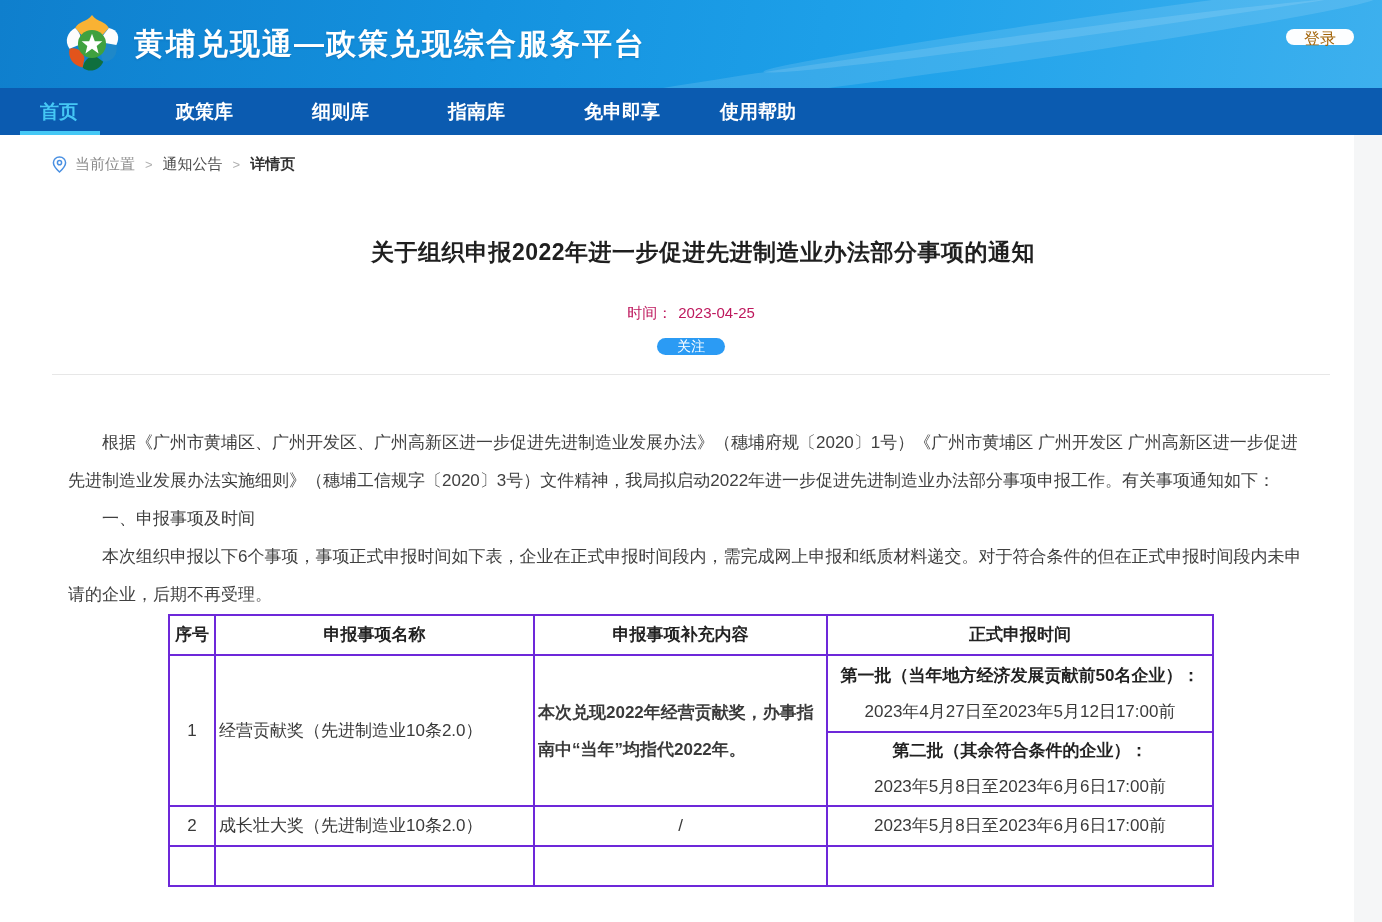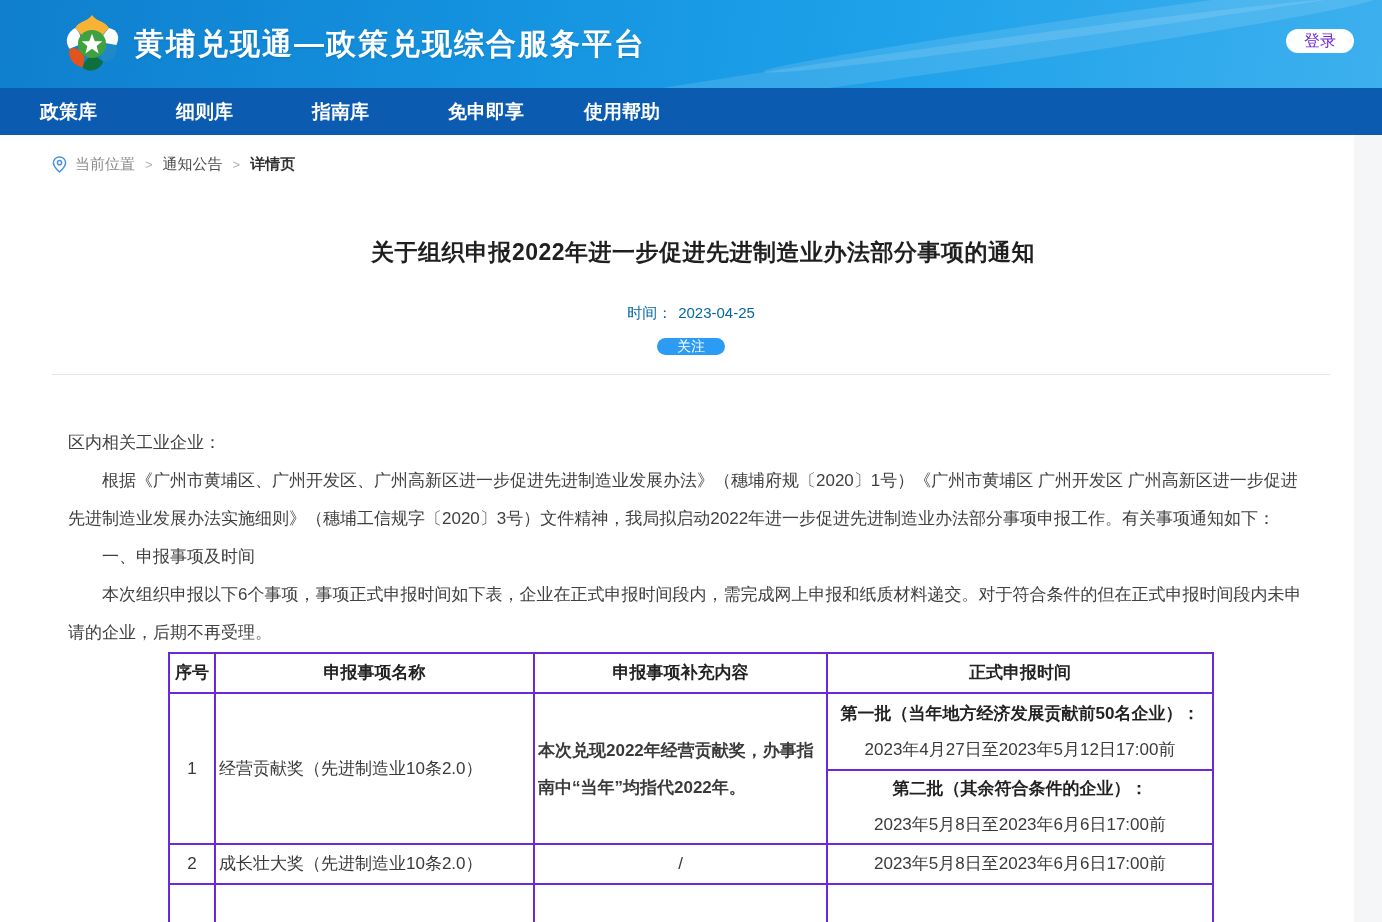--- a/index.html
+++ b/index.html
@@ -38,25 +38,25 @@
     font-weight: bold;
     letter-spacing: 2px;
     text-shadow: 0 1px 2px rgba(0,60,120,0.25);
     white-space: nowrap;
   }
   .login-btn {
     position: absolute;
     right: 28px;
     top: 29px;
     width: 68px;
-    height: 24px;
+    height: 16px;
     border: none;
     border-radius: 15px;
     background: #fdfeff;
-    color: #6d28d9;
+    color: #a16207;
     font-size: 16px;
     font-family: inherit;
     cursor: pointer;
     z-index: 3;
   }
 
   
   .main-nav {
     height: 47px;
     background: #0b5bb0;
@@ -119,21 +119,21 @@
     font-size: 23px;
     font-weight: bold;
     color: #1f1f1f;
     letter-spacing: 0.5px;
     margin-left: 24px;
   }
   .article-meta {
     margin-top: 36px;
     text-align: center;
     font-size: 15px;
-    color: #0369a1;
+    color: #be185d;
   }
   .article-meta .meta-value { margin-left: 6px; }
   .follow-wrap { margin-top: 14px; text-align: center; }
   .follow-btn {
     width: 68px;
     height: 17px;
     border: none;
     border-radius: 13px;
     background: #2b9bf4;
     color: #ffffff;
@@ -207,20 +207,21 @@
         <circle cx="32" cy="33" r="15" fill="#3fa13f"></circle>
         <path d="M32 22 L35 30 L43 30 L37 35 L39 43 L32 38 L25 43 L27 35 L21 30 L29 30 Z" fill="#ffffff"></path>
       </g>
     </svg>
     <span class="site-title">黄埔兑现通—政策兑现综合服务平台</span>
   </div>
   <button class="login-btn">登录</button>
 </header>
 
 <nav class="main-nav">
+  <div class="nav-item active">首页</div>
   <div class="nav-item">政策库</div>
   <div class="nav-item">细则库</div>
   <div class="nav-item">指南库</div>
   <div class="nav-item">免申即享</div>
   <div class="nav-item">使用帮助</div>
 </nav>
 
 <div class="scroll-track"></div>
 
 <main>
@@ -242,21 +243,20 @@
     <span>时间：</span><span class="meta-value">2023-04-25</span>
   </div>
 
   <div class="follow-wrap">
     <button class="follow-btn">关注</button>
   </div>
 
   <hr class="head-divider">
 
   <div class="article-body">
-    <p>区内相关工业企业：</p>
     <p class="indent">根据《广州市黄埔区、广州开发区、广州高新区进一步促进先进制造业发展办法》（穗埔府规〔2020〕1号）《广州市黄埔区 广州开发区 广州高新区进一步促进先进制造业发展办法实施细则》（穗埔工信规字〔2020〕3号）文件精神，我局拟启动2022年进一步促进先进制造业办法部分事项申报工作。有关事项通知如下：</p>
     <p class="indent">一、申报事项及时间</p>
     <p class="indent">本次组织申报以下6个事项，事项正式申报时间如下表，企业在正式申报时间段内，需完成网上申报和纸质材料递交。对于符合条件的但在正式申报时间段内未申请的企业，后期不再受理。</p>
 
     <table class="notice-table">
       <colgroup>
         <col class="col-idx">
           <col class="col-name">
           <col class="col-content">
           <col class="col-time">

